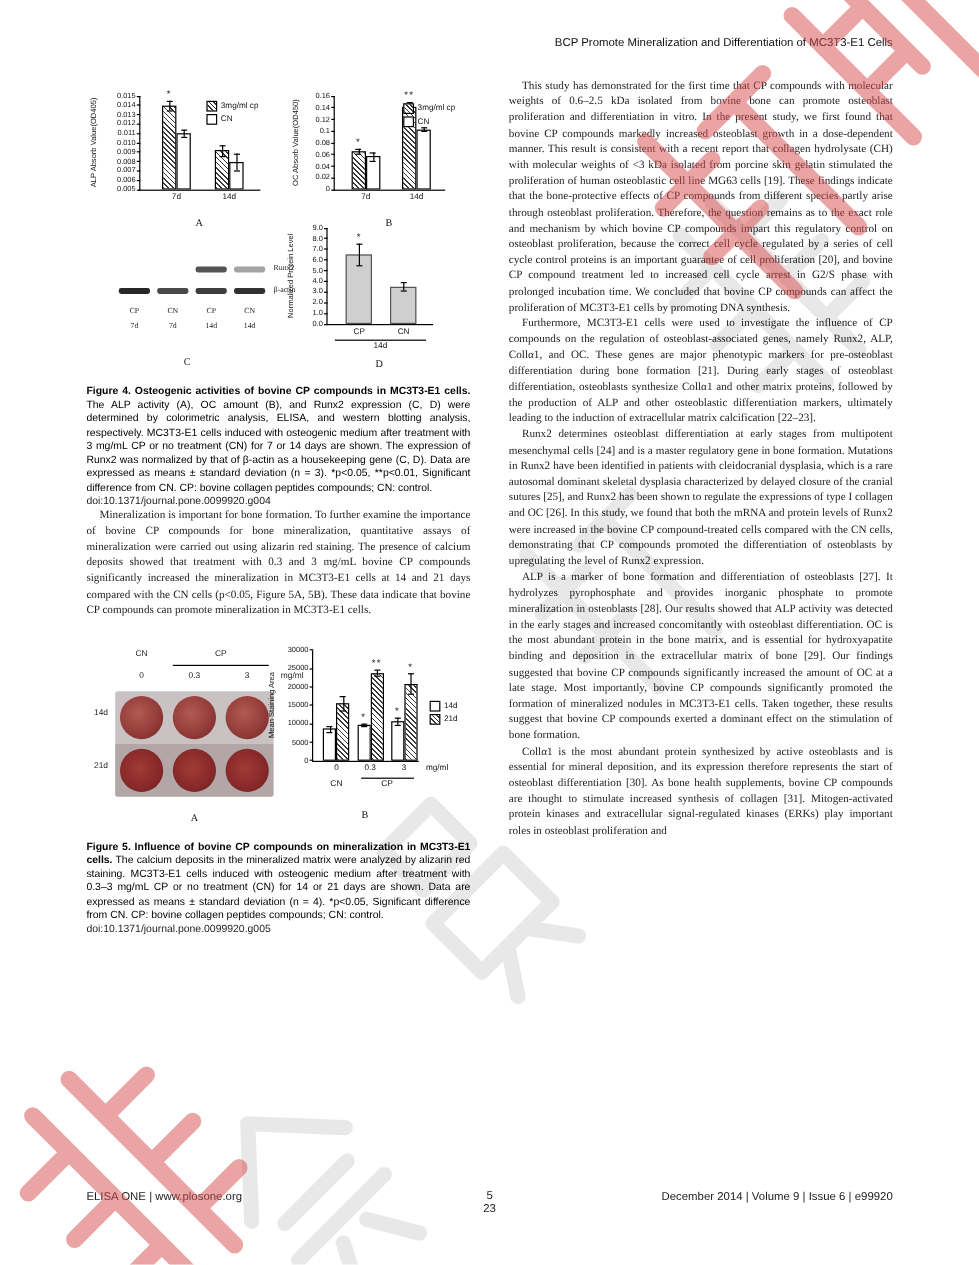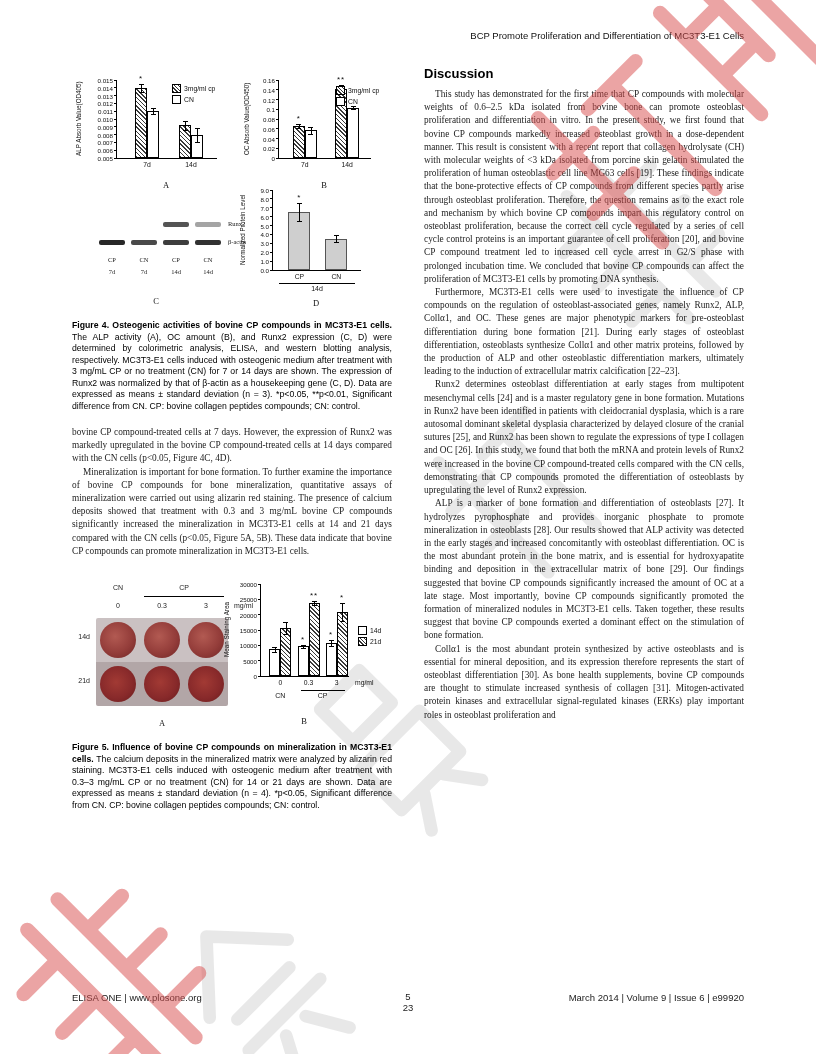--- a/index.html
+++ b/index.html
@@ -122,21 +122,21 @@
       <use href="#wmfei" transform="translate(640 245) scale(1.15) rotate(-45) translate(-60 -80)"></use>
     </g>
     <g class="wm-red">
       <use href="#wmfei" transform="translate(110 985) scale(1.3) rotate(-45) translate(-60 -80)"></use>
       <use href="#wmda" transform="translate(630 155) scale(1.3) rotate(-45) translate(-60 -80)"></use>
       <use href="#wmyin" transform="translate(752 35) scale(1.3) rotate(-45) translate(-60 -80)"></use>
     </g>
   </svg>
 </div>
 
-<div class="running-head">BCP Promote Proliferation and Differentiation of MC3T3-E1 Cells</div>
+<div class="running-head">BCP Promote Mineralization and Differentiation of MC3T3-E1 Cells</div>
 
 <div class="col col-left">
 
   <div class="figure-graphic fig4">
     <div id="chart-fig4a" class="chartbox" style="left: 2px; top: 0px; width: 163px; height: 118px;">
         <div class="ylab" style="top: 8px; height: 78px;">ALP Absorb Value(OD405)</div>
         <div class="plot" style="left: 42px; top: 8px; width: 100px; height: 78px;">
           <div class="ymark" style="top: 77.5px;"></div>
           <div class="ytick" style="top: 78px;">0.005</div>
           <div class="ymark" style="top: 69.7px;"></div>
@@ -299,22 +299,22 @@
           <div class="ecap" style="left: 60.86px; top: 45.3333px;"></div>
           <div class="ecap" style="left: 60.86px; top: 52.4444px;"></div>
           <div class="gline" style="left: 6px; width: 76px; top: 93px;"></div>
           <div class="xgroup" style="left: 44px; top: 95px;">14d</div>
         </div>
         <div class="panel-letter" style="left: 34px; width: 88px;">D</div>
       </div>
   </div>
 
   <p class="caption"><span class="cap-bold">Figure 4. Osteogenic activities of bovine CP compounds in MC3T3-E1 cells.</span><span> The ALP activity (A), OC amount (B), and Runx2 expression (C, D) were determined by colorimetric analysis, ELISA, and western blotting analysis, respectively. MC3T3-E1 cells induced with osteogenic medium after treatment with 3 mg/mL CP or no treatment (CN) for 7 or 14 days are shown. The expression of Runx2 was normalized by that of β-actin as a housekeeping gene (C, D). Data are expressed as means ± standard deviation (n = 3). *p&lt;0.05, **p&lt;0.01, Significant difference from CN. CP: bovine collagen peptides compounds; CN: control.</span></p>
-
-  <p class="body mt">bovine CP compound-treated cells at 7 days. However, the expression of Runx2 was markedly upregulated in the bovine CP compound-treated cells at 14 days compared with the CN cells (p&lt;0.05, Figure 4C, 4D).</p>
+  <div class="doi">doi:10.1371/journal.pone.0099920.g004</div>
+
 
 
   <p class="body indent">Mineralization is important for bone formation. To further examine the importance of bovine CP compounds for bone mineralization, quantitative assays of mineralization were carried out using alizarin red staining. The presence of calcium deposits showed that treatment with 0.3 and 3 mg/mL bovine CP compounds significantly increased the mineralization in MC3T3-E1 cells at 14 and 21 days compared with the CN cells (p&lt;0.05, Figure 5A, 5B). These data indicate that bovine CP compounds can promote mineralization in MC3T3-E1 cells.</p>
 
   <div class="figure-graphic fig5">
     <div id="wells" class="wells" style="left:4px;top:2px;width:170px;height:152px;">
         <div class="wcol-group" style="left: 42px; top: 8px;">CN</div>
         <div class="wcol-group" style="left: 108px; top: 8px;">CP</div>
         <div class="gline" style="left: 68px; width: 80px; top: 20px;"></div>
         <div class="wconc" style="left: 42px; top: 26px;">0</div>
@@ -394,30 +394,30 @@
           <div class="lrow">
             <div class="swatch hatch"></div>
             <div class="ltext">21d</div>
           </div>
         </div>
         <div class="panel-letter" style="left: 38px; width: 88px;">B</div>
       </div>
   </div>
 
   <p class="caption"><span class="cap-bold">Figure 5. Influence of bovine CP compounds on mineralization in MC3T3-E1 cells.</span><span> The calcium deposits in the mineralized matrix were analyzed by alizarin red staining. MC3T3-E1 cells induced with osteogenic medium after treatment with 0.3–3 mg/mL CP or no treatment (CN) for 14 or 21 days are shown. Data are expressed as means ± standard deviation (n = 4). *p&lt;0.05, Significant difference from CN. CP: bovine collagen peptides compounds; CN: control.</span></p>
+  <div class="doi">doi:10.1371/journal.pone.0099920.g005</div>
 
 </div>
 
 <div class="col col-right">
-  <h2 class="section">Discussion</h2>
   <p class="body indent">This study has demonstrated for the first time that CP compounds with molecular weights of 0.6–2.5 kDa isolated from bovine bone can promote osteoblast proliferation and differentiation in vitro. In the present study, we first found that bovine CP compounds markedly increased osteoblast growth in a dose-dependent manner. This result is consistent with a recent report that collagen hydrolysate (CH) with molecular weights of &lt;3 kDa isolated from porcine skin gelatin stimulated the proliferation of human osteoblastic cell line MG63 cells [19]. These findings indicate that the bone-protective effects of CP compounds from different species partly arise through osteoblast proliferation. Therefore, the question remains as to the exact role and mechanism by which bovine CP compounds impart this regulatory control on osteoblast proliferation, because the correct cell cycle regulated by a series of cell cycle control proteins is an important guarantee of cell proliferation [20], and bovine CP compound treatment led to increased cell cycle arrest in G2/S phase with prolonged incubation time. We concluded that bovine CP compounds can affect the proliferation of MC3T3-E1 cells by promoting DNA synthesis.</p>
   <p class="body indent">Furthermore, MC3T3-E1 cells were used to investigate the influence of CP compounds on the regulation of osteoblast-associated genes, namely Runx2, ALP, Collα1, and OC. These genes are major phenotypic markers for pre-osteoblast differentiation during bone formation [21]. During early stages of osteoblast differentiation, osteoblasts synthesize Collα1 and other matrix proteins, followed by the production of ALP and other osteoblastic differentiation markers, ultimately leading to the induction of extracellular matrix calcification [22–23].</p>
   <p class="body indent">Runx2 determines osteoblast differentiation at early stages from multipotent mesenchymal cells [24] and is a master regulatory gene in bone formation. Mutations in Runx2 have been identified in patients with cleidocranial dysplasia, which is a rare autosomal dominant skeletal dysplasia characterized by delayed closure of the cranial sutures [25], and Runx2 has been shown to regulate the expressions of type I collagen and OC [26]. In this study, we found that both the mRNA and protein levels of Runx2 were increased in the bovine CP compound-treated cells compared with the CN cells, demonstrating that CP compounds promoted the differentiation of osteoblasts by upregulating the level of Runx2 expression.</p>
   <p class="body indent">ALP is a marker of bone formation and differentiation of osteoblasts [27]. It hydrolyzes pyrophosphate and provides inorganic phosphate to promote mineralization in osteoblasts [28]. Our results showed that ALP activity was detected in the early stages and increased concomitantly with osteoblast differentiation. OC is the most abundant protein in the bone matrix, and is essential for hydroxyapatite binding and deposition in the extracellular matrix of bone [29]. Our findings suggested that bovine CP compounds significantly increased the amount of OC at a late stage. Most importantly, bovine CP compounds significantly promoted the formation of mineralized nodules in MC3T3-E1 cells. Taken together, these results suggest that bovine CP compounds exerted a dominant effect on the stimulation of bone formation.</p>
   <p class="body indent">Collα1 is the most abundant protein synthesized by active osteoblasts and is essential for mineral deposition, and its expression therefore represents the start of osteoblast differentiation [30]. As bone health supplements, bovine CP compounds are thought to stimulate increased synthesis of collagen [31]. Mitogen-activated protein kinases and extracellular signal-regulated kinases (ERKs) play important roles in osteoblast proliferation and</p>
 </div>
 
 <div class="footer-left">ELISA ONE | www.plosone.org</div>
 <div class="footer-page">
   <div>5</div>
   <div>23</div>
 </div>
-<div class="footer-right">March 2014 | Volume 9 | Issue 6 | e99920</div>
+<div class="footer-right">December 2014 | Volume 9 | Issue 6 | e99920</div>
 
 </body></html>

